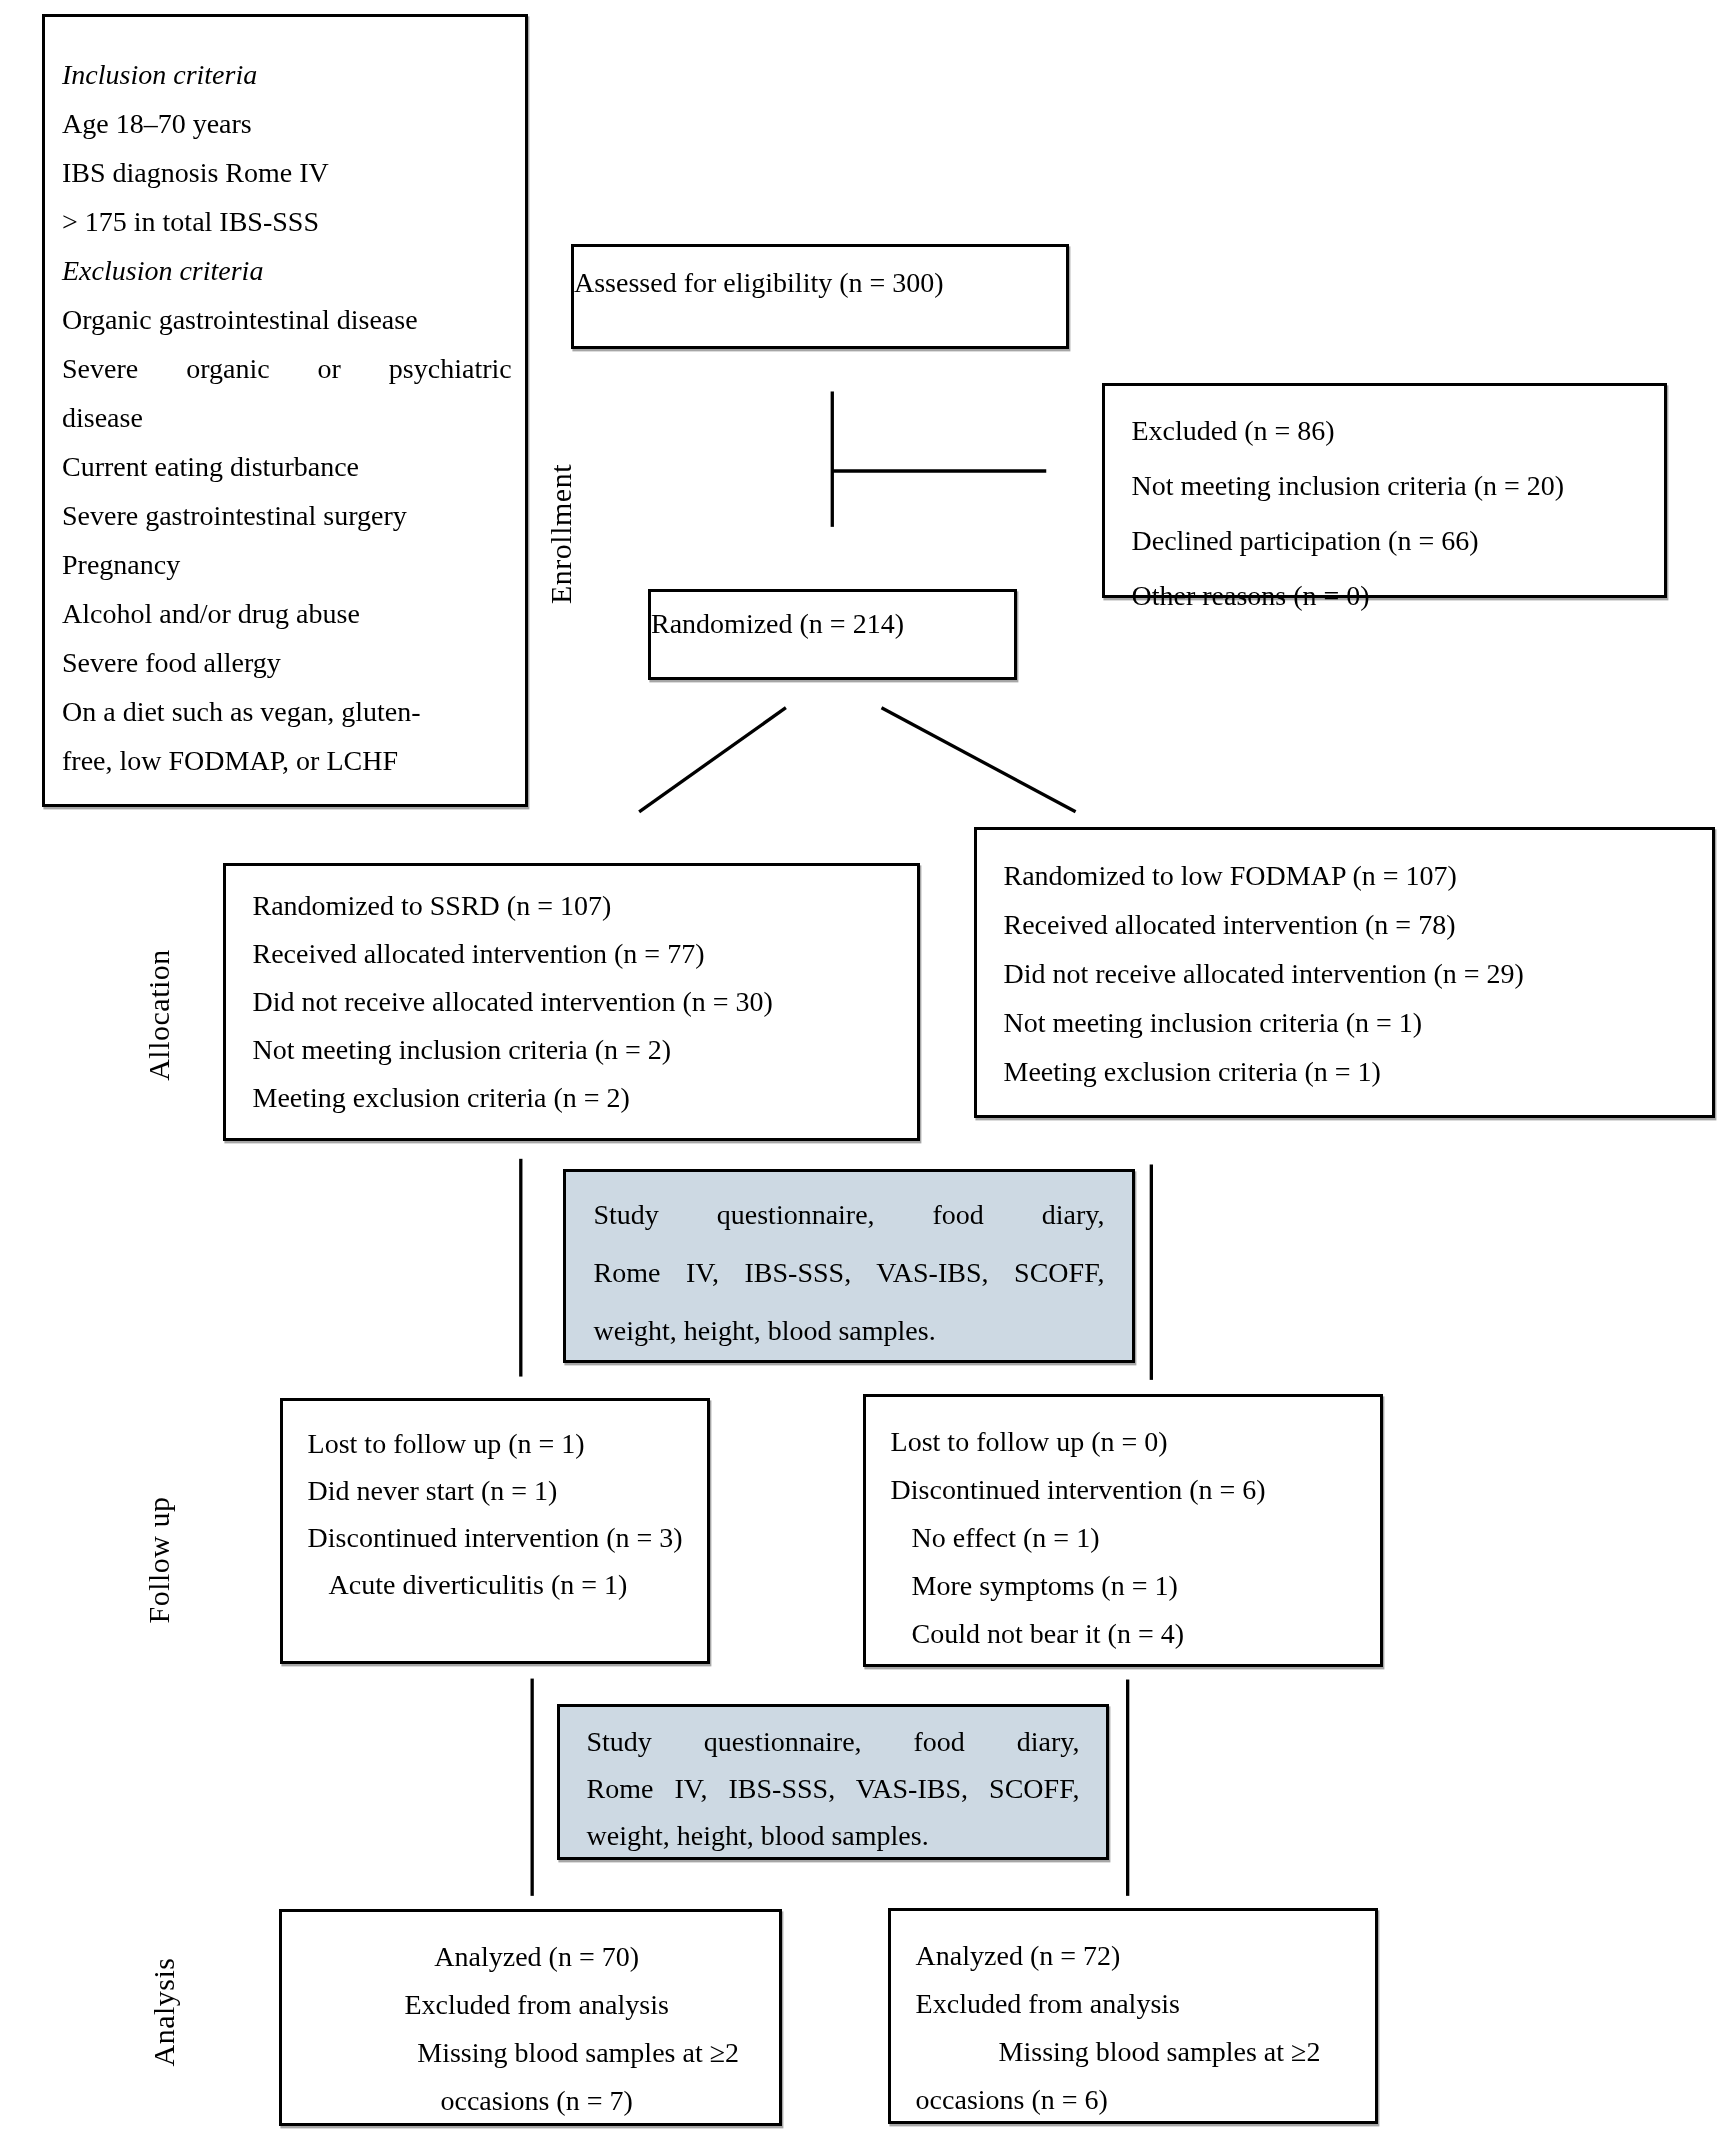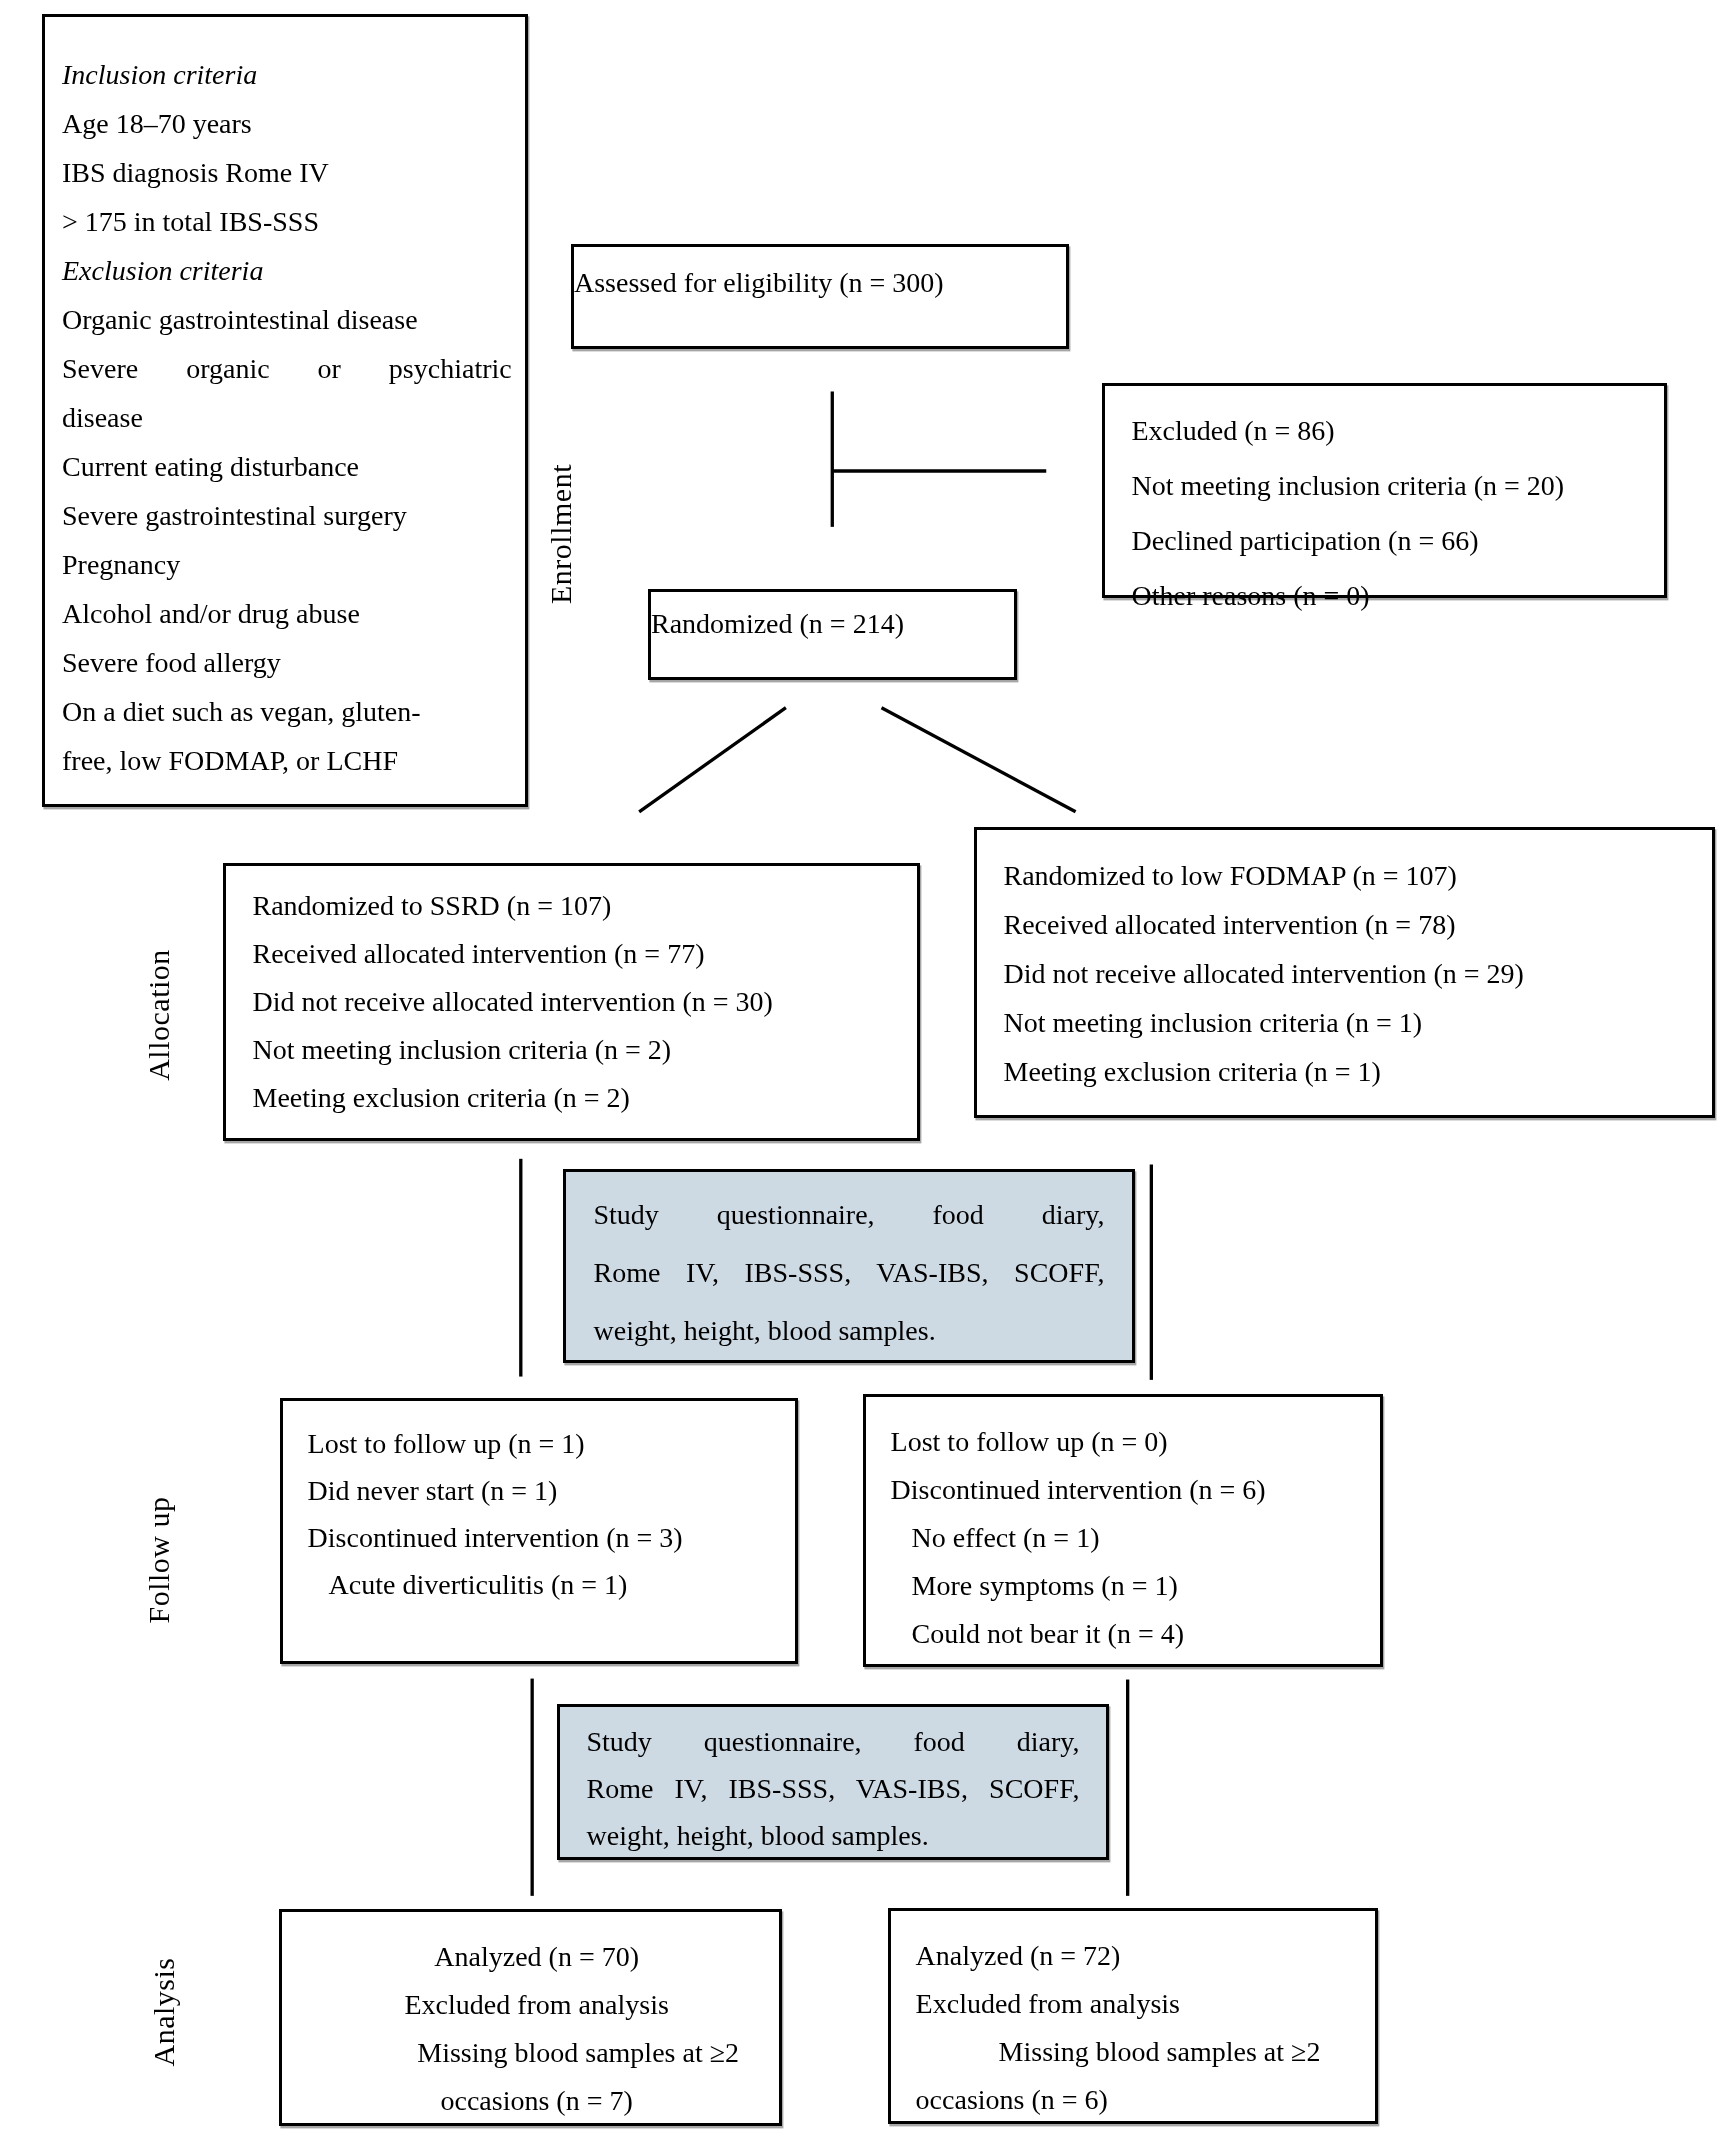--- a/index.html
+++ b/index.html
@@ -37,21 +37,21 @@
   .excluded   { left: 1102px; top: 383px; width: 565px; height: 215px; padding: 17px 19px 0 26.5px; line-height: 55px; }
   .randomized { left: 648px; top: 589px; width: 369px; height: 91px; padding-top: 16px; }
   .alloc-left  { left: 223px;  top: 835px; width: 697px; height: 278px; padding: 16px 17px 0 26.5px; line-height: 48px; margin-top: 28px; }
   .alloc-right { left: 974px; top: 827px; width: 741px; height: 291px; padding: 21px 17px 0 26.5px; line-height: 49px; }
   .note-box {
     background: #cdd9e3;
     border-width: 3.8px;
   }
   .note-1 { left: 563px; top: 1169px; width: 572px; height: 194px; padding: 14px 27.5px 0 27.5px; line-height: 58px; }
   .note-2 { left: 557px; top: 1704px; width: 552px; height: 156px; padding: 11.4px 26.5px 0 26.5px; line-height: 47px; }
-  .fu-left  { left: 280px;  top: 1398px; width: 518px; height: 266px; padding: 19px 13.3px 0 24.6px; line-height: 47px; }
+  .fu-left  { left: 280px;  top: 1398px; width: 430px; height: 266px; padding: 19px 13.3px 0 24.6px; line-height: 47px; }
   .fu-right { left: 863px; top: 1394px; width: 520px; height: 273px; padding: 21px 13.3px 0 24.6px; line-height: 48px; }
   .an-left  { left: 279px;  top: 1909px; width: 503px; height: 217px; padding: 21px 12.3px 0 24.6px; line-height: 48px; text-align: center; }
   .an-right { left: 888px; top: 1908px; width: 490px; height: 216px; padding: 21px 12.3px 0 24.6px; line-height: 48px; }
 
   .stage {
     position: absolute;
     width: 265px;
     height: 38px;
     font-size: 30px;
     line-height: 38px;

